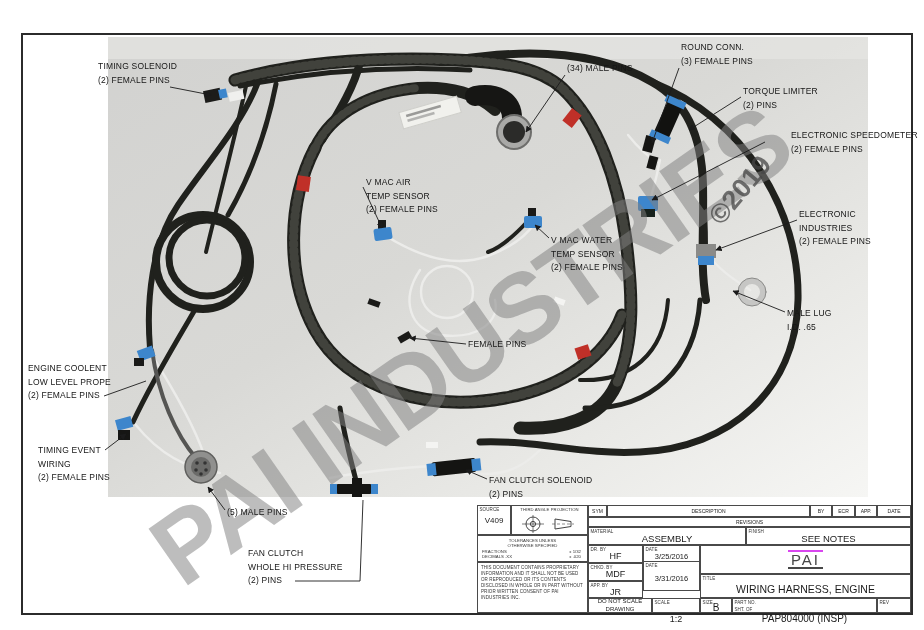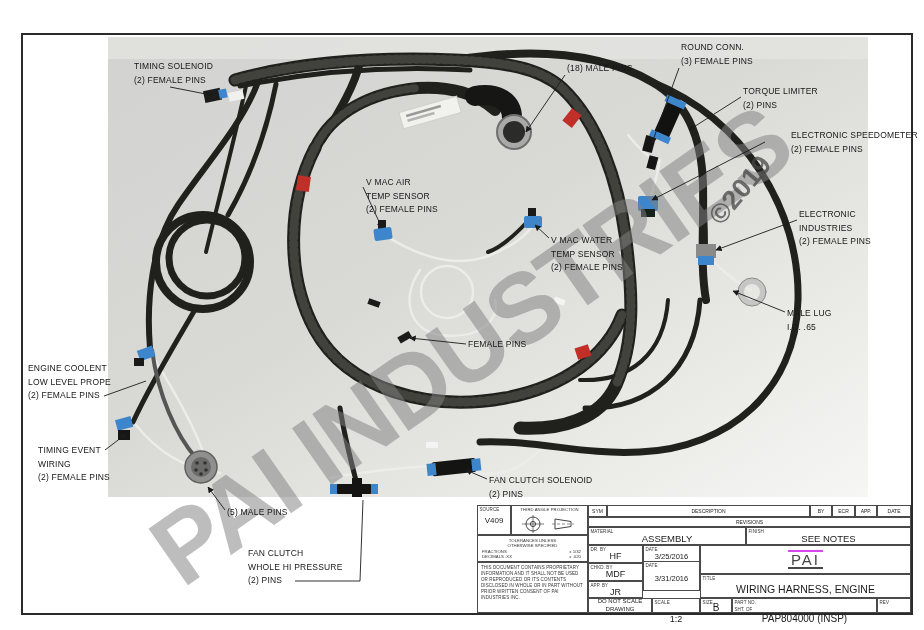--- a/index.html
+++ b/index.html
@@ -198,26 +198,26 @@
     <polyline points="785,312 733,291" fill="none" stroke="#1b1b1b" stroke-width="0.9" marker-end="url(#arrow)"></polyline>
     <polyline points="466,344 410,338" fill="none" stroke="#1b1b1b" stroke-width="0.9" marker-end="url(#arrow)"></polyline>
     <polyline points="104,396 146,381" fill="none" stroke="#1b1b1b" stroke-width="0.9"></polyline>
     <polyline points="105,450 126,434" fill="none" stroke="#1b1b1b" stroke-width="0.9" marker-end="url(#arrow)"></polyline>
     <polyline points="225,510 208,487" fill="none" stroke="#1b1b1b" stroke-width="0.9" marker-end="url(#arrow)"></polyline>
     <polyline points="295,581 360,581 363,500" fill="none" stroke="#1b1b1b" stroke-width="0.9"></polyline>
     <polyline points="487,479 466,470" fill="none" stroke="#1b1b1b" stroke-width="0.9" marker-end="url(#arrow)"></polyline>
   </svg>
 
 <div id="callouts">
-    <div class="callout" style="left: 98px; top: 60px; margin-left: 36px;">
+    <div class="callout" style="left: 98px; top: 60px;">
       <div>TIMING SOLENOID</div>
       <div>(2) FEMALE PINS</div>
     </div>
     <div class="callout" style="left: 567px; top: 62px;">
-      <div>(18) MALE PINS</div>
+      <div>(34) MALE PINS</div>
     </div>
     <div class="callout" style="left: 681px; top: 41px;">
       <div>ROUND CONN.</div>
       <div>(3) FEMALE PINS</div>
     </div>
     <div class="callout" style="left: 743px; top: 85px;">
       <div>TORQUE LIMITER</div>
       <div>(2) PINS</div>
     </div>
     <div class="callout" style="left: 767px; top: 129px; margin-left: 24px;">

